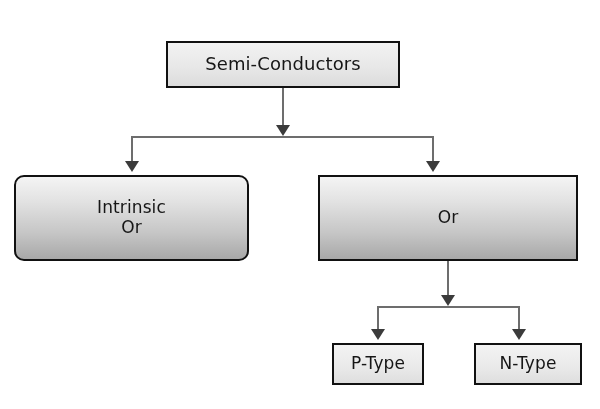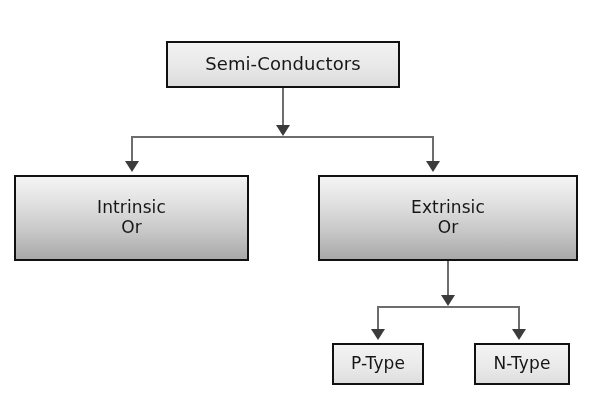--- a/index.html
+++ b/index.html
@@ -82,42 +82,41 @@
   <div class="arrow" style="left:276px; top:113px;"></div>
 
   <div class="hline" style="left:131px; top:124px; width:303px;"></div>
 
   <div class="vline" style="left:131px; top:124px; height:27px;"></div>
   <div class="arrow" style="left:125px; top:149px;"></div>
 
   <div class="vline" style="left:432px; top:124px; height:27px;"></div>
   <div class="arrow" style="left:426px; top:149px;"></div>
 
-  <div class="node tier2" style="left:14px; top:163px; width:235px; height:86px;">
+  <div class="node tier2" style="left:14px; top:163px; width:235px; height:86px;border-radius:10px;">
     <span class="line">Intrinsic</span>
     <span class="line">Or</span>
   </div>
 
   <div class="node tier2" style="left:318px; top:163px; width:260px; height:86px;">
-    <span class="line">Extrinsic</span>
     <span class="line">Or</span>
   </div>
 
   <div class="vline" style="left:447px; top:249px; height:38px;"></div>
   <div class="arrow" style="left:441px; top:283px;"></div>
 
   <div class="hline" style="left:377px; top:294px; width:143px;"></div>
 
   <div class="vline" style="left:377px; top:294px; height:25px;"></div>
   <div class="arrow" style="left:371px; top:317px;"></div>
 
   <div class="vline" style="left:518px; top:294px; height:25px;"></div>
   <div class="arrow" style="left:512px; top:317px;"></div>
 
   <div class="node leaf" style="left:332px; top:331px; width:92px; height:42px;">
     <span class="line">P-Type</span>
   </div>
 
-  <div class="node leaf" style="left:474px; top:331px; width:96px; height:42px;">
+  <div class="node leaf" style="left:474px; top:331px; width:108px; height:42px;">
     <span class="line">N-Type</span>
   </div>
 
 </div>
 
 </body></html>

